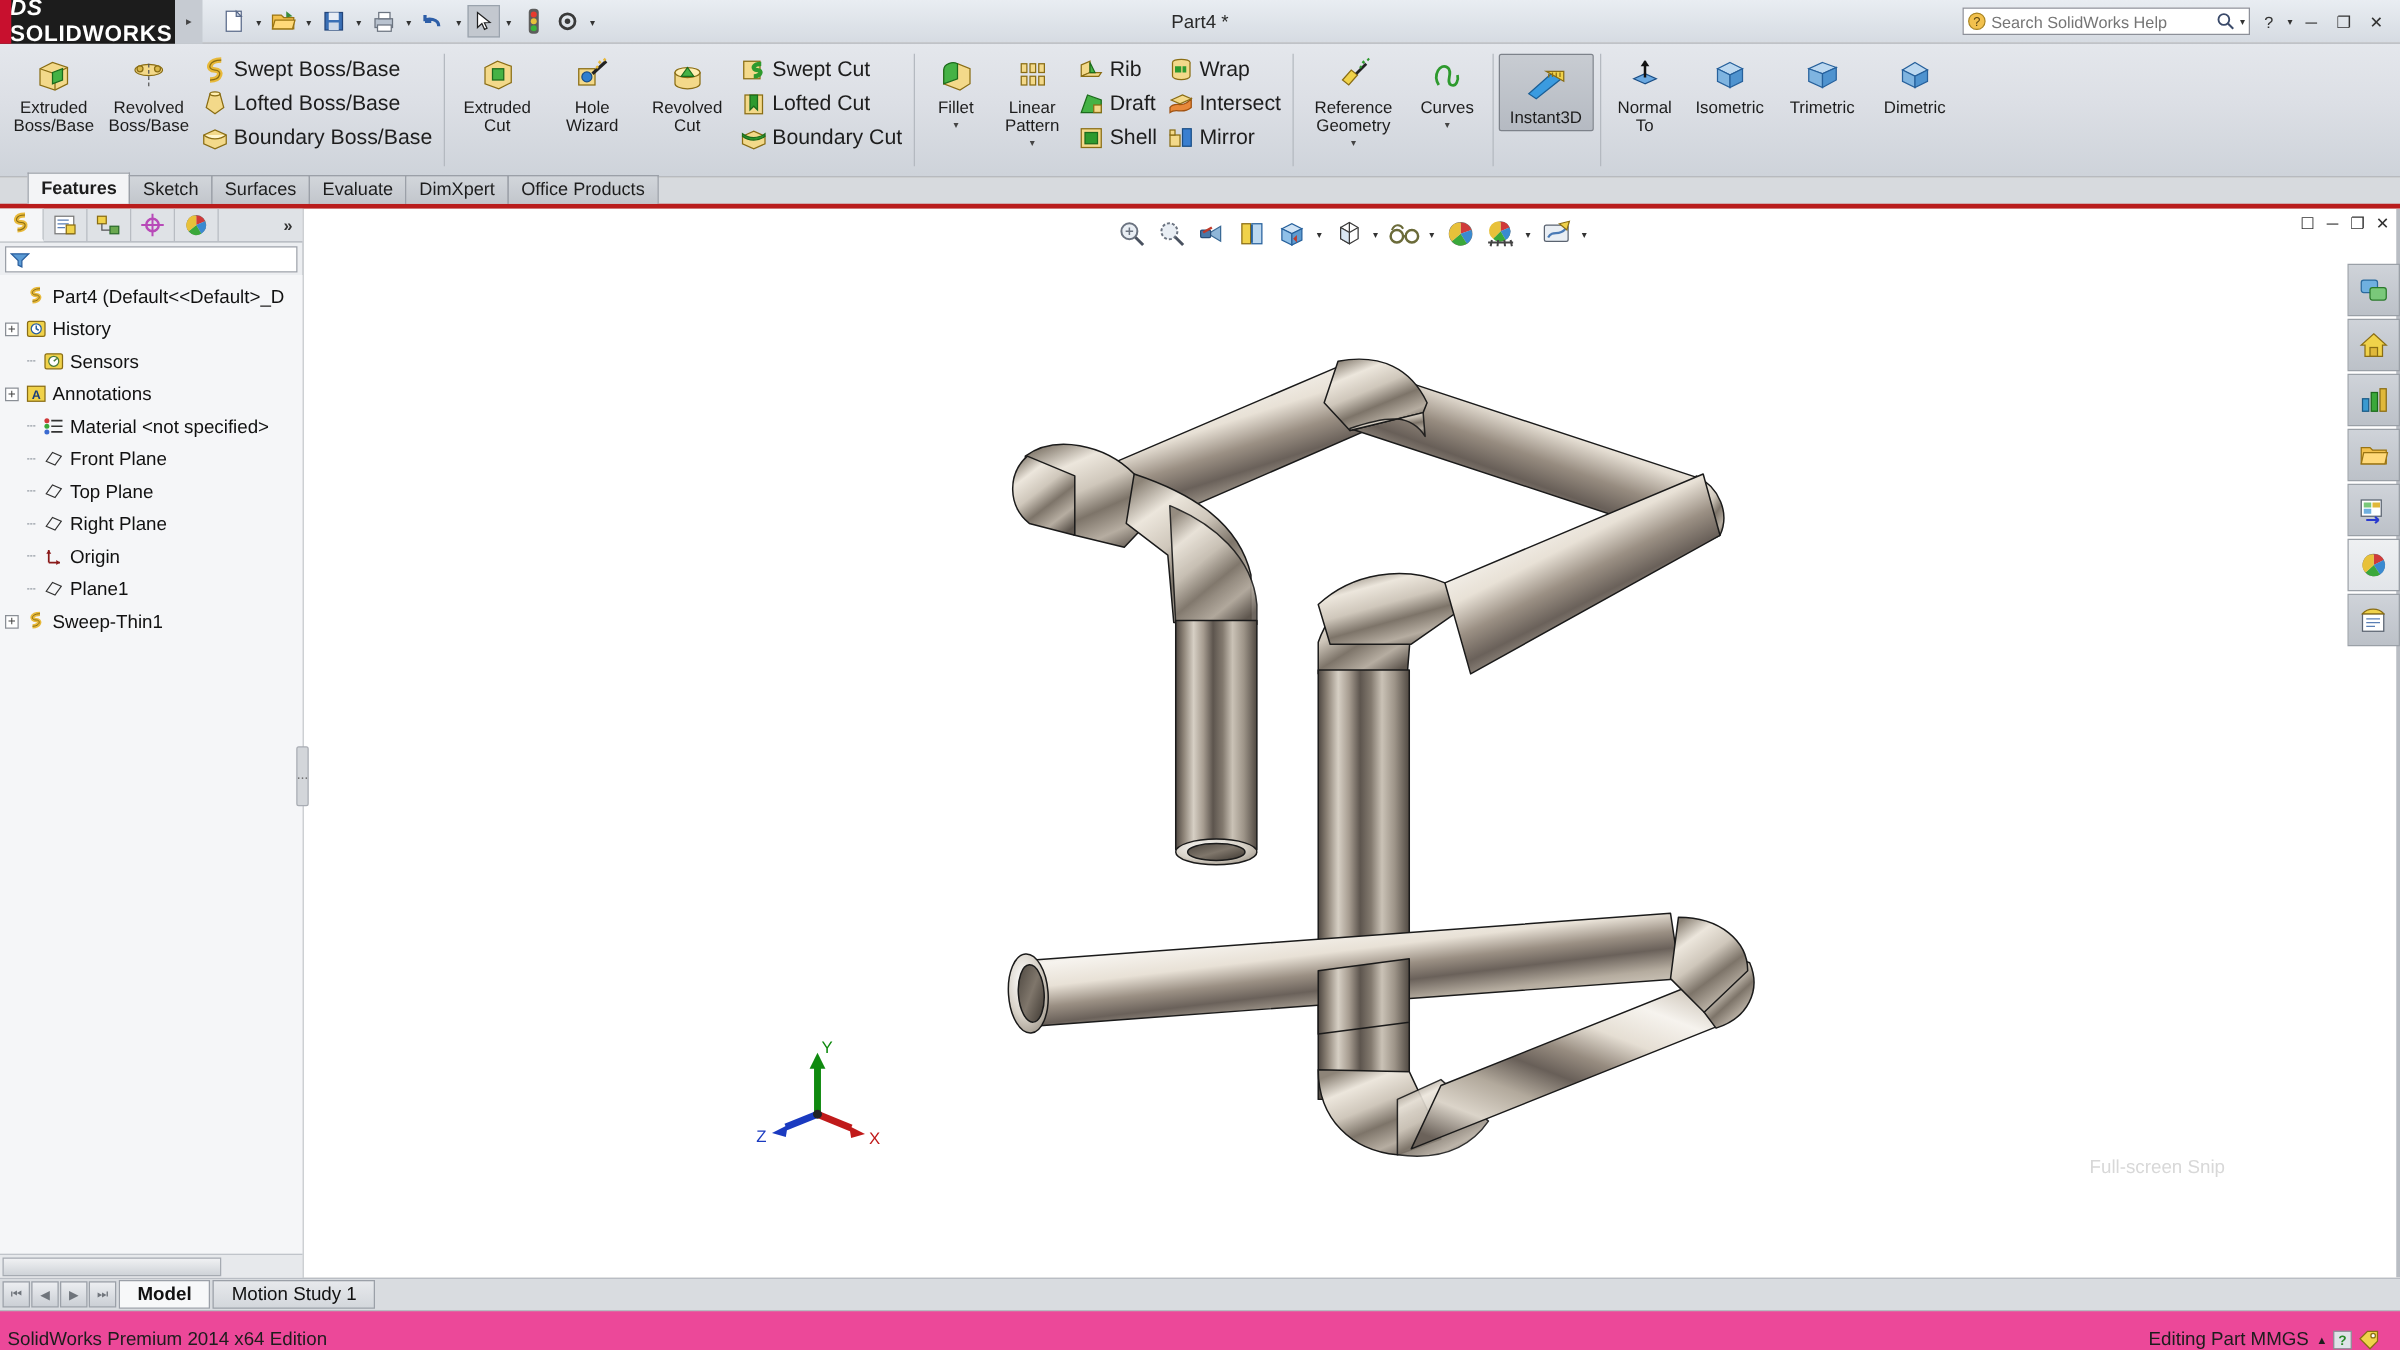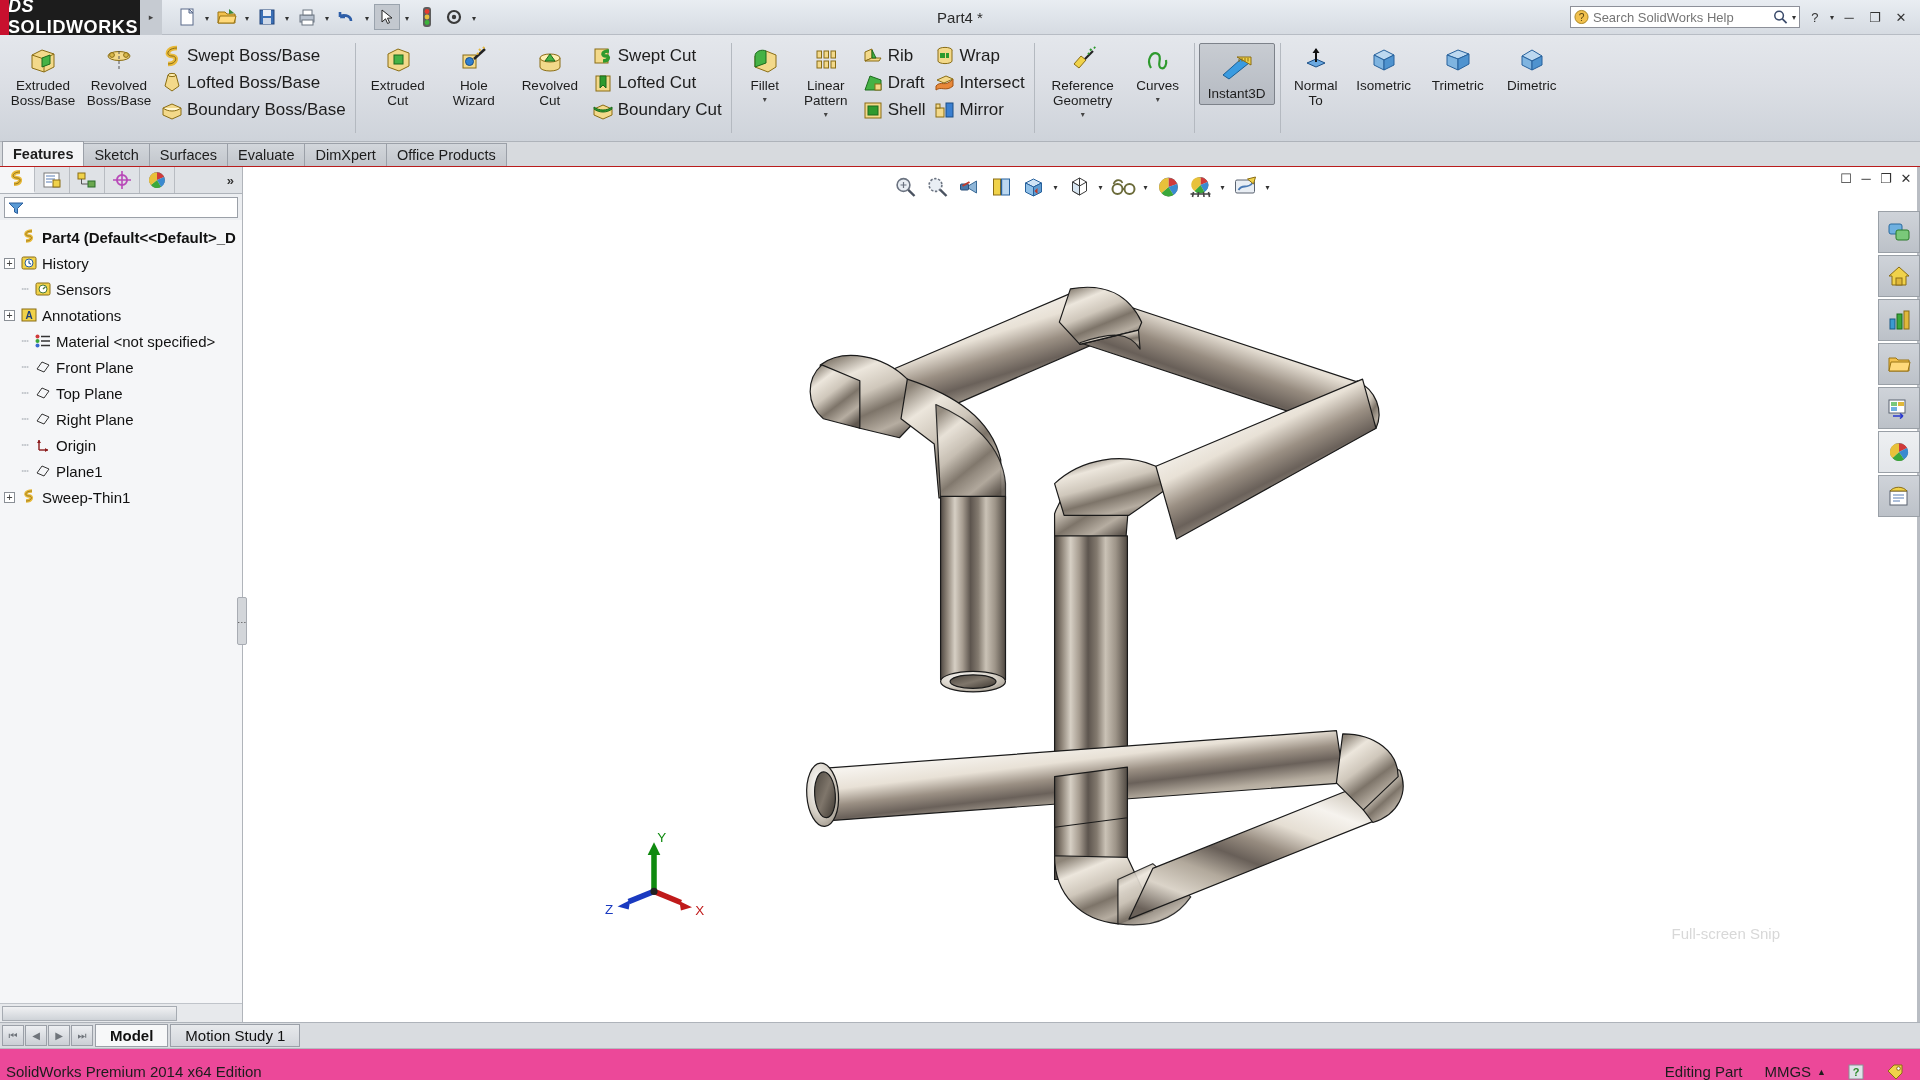--- a/index.html
+++ b/index.html
@@ -76,21 +76,21 @@
   .big-btn.sel { background: linear-gradient(to bottom,#c8ccd2,#b5bac2); border: 1px solid #7d828a; border-radius: 2px; }
   .drop-caret { font-size: 8px; color: #444; margin-top: 2px; }
 
   .small-col { display: flex; flex-direction: column; justify-content: flex-start; padding-top: 3px; }
   .small-btn { display: flex; align-items: center; gap: 4px; height: 27px; padding: 0 4px; }
   .small-btn .lbl { font-size: 17px; color: #1d1d1d; white-space: nowrap; }
 
   
   .cmdtabs {
     height: 25px; min-height: 25px; display: flex; align-items: flex-end;
-    background: #d7dade; padding-left: 2px; border-bottom: 1px solid #b91c1c;
+    background: #d7dade; padding-left: 22px; border-bottom: 4px solid #b91c1c;
   }
   .cmdtab {
     height: 23px; padding: 0 10px; display: flex; align-items: center;
     font-size: 14.5px; color: #1d1d1d;
     background: linear-gradient(to bottom,#d2d6db,#c2c6cc);
     border: 1px solid #9ba0a8; border-bottom: none; margin-right: -1px;
   }
   .cmdtab.active { background: #f3f4f6; font-weight: bold; height: 25px; }
 
   
@@ -103,21 +103,21 @@
   .fm-tab.active { background: #f5f6f8; border-bottom: 2px solid #f5f6f8; }
   .fm-more { margin-left: auto; padding-right: 8px; font-size: 13px; color: #333; font-weight: bold; }
   .fm-filter { height: 21px; background: #fff; border: 1px solid #9ba0a8; margin: 3px 4px 2px 4px; display: flex; align-items: center; padding-left: 3px; }
 
   .tree { flex: 1; padding: 4px 0 0 4px; overflow: hidden; background: #f5f6f8; }
   .tnode { display: flex; align-items: center; height: 26px; font-size: 15px; color: #111; white-space: nowrap; }
   .tnode .exp { width: 14px; text-align: center; font-size: 11px; color: #444; font-family: "DejaVu Sans Mono", monospace; }
   .tnode .exp.box { border: 1px solid #8a8f96; width: 11px; height: 11px; line-height: 9px; background: #fff; margin-right: 3px; font-size: 10px; }
   .tnode .ic { width: 22px; display: flex; align-items: center; justify-content: center; }
   .tnode .lbl { padding-left: 2px; }
-  .tnode.root { font-size: 15px; font-weight: bold; }
+  .tnode.root { font-size: 15px; }
   .tnode .dots { width: 14px; display:flex; align-items:center; justify-content:center; color:#9aa0a8; font-size: 12px; }
 
   .fm-splitter { position: absolute; right: -5px; top: 430px; width: 10px; height: 48px; background: #d3d6da; border: 1px solid #a8acb3; border-radius: 2px; z-index: 20; display:flex; align-items:center; justify-content:center; }
   .fm-splitter span { font-size: 9px; color:#555; writing-mode: vertical-rl; letter-spacing: -2px; }
 
   .fm-hscroll { height: 19px; background: #e7e9ec; border-top: 1px solid #c0c4ca; display: flex; align-items: center; }
   .fm-hscroll .thumb { width: 175px; height: 15px; background: linear-gradient(to bottom,#f0f1f3,#cfd3d8); border: 1px solid #a6abb2; margin-left: 2px; }
 
   
   .gfx { flex: 1; position: relative; background: #ffffff; overflow: hidden; }
@@ -143,21 +143,21 @@
   .bottom-tabs { height: 26px; min-height: 26px; background: #d9dce0; display: flex; align-items: center; border-top: 1px solid #aeb3ba; }
   .navbtns { display: flex; align-items: center; padding-left: 2px; gap: 1px; }
   .navbtn { width: 22px; height: 21px; background: linear-gradient(to bottom,#eceef1,#cbcfd5); border: 1px solid #9ba0a8; display: flex; align-items:center; justify-content:center; font-size: 10px; color: #7c8views; color:#6f747b; }
   .btab { height: 23px; padding: 0 14px; display:flex; align-items:center; font-size: 15px; color:#111;
           background: linear-gradient(to bottom,#e7e9ec,#d3d7dc); border:1px solid #9ba0a8; margin-left:2px; }
   .btab.active { background: #f7f8f9; font-weight: bold; }
 
   
   .statusbar { height: 32px; min-height: 25px; background: #ec4899; display:flex; align-items:flex-end;
                font-size: 15px; color: #1d1d1d; padding: 0 6px; border-top: 1px solid #b6bac0; }
-  .sb-right { margin-left: auto; display: flex; align-items: center; gap: 22px; padding-right: 10px; }
+  .sb-right { margin-left: auto; display: flex; align-items: center; gap: 4px; padding-right: 10px; }
 
   svg { display: block; }
 </style>
 </head>
 <body>
 
 <div id="app">
 
   <div class="titlebar">
     <div class="sw-logo">

